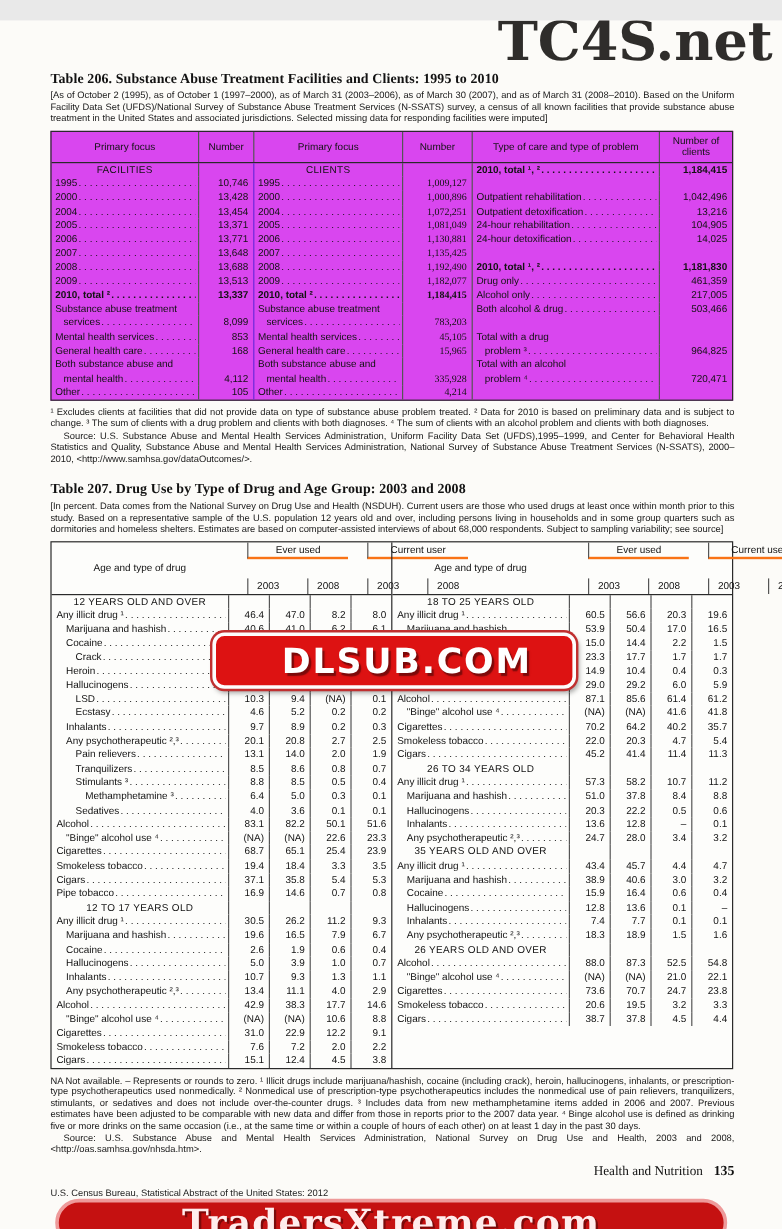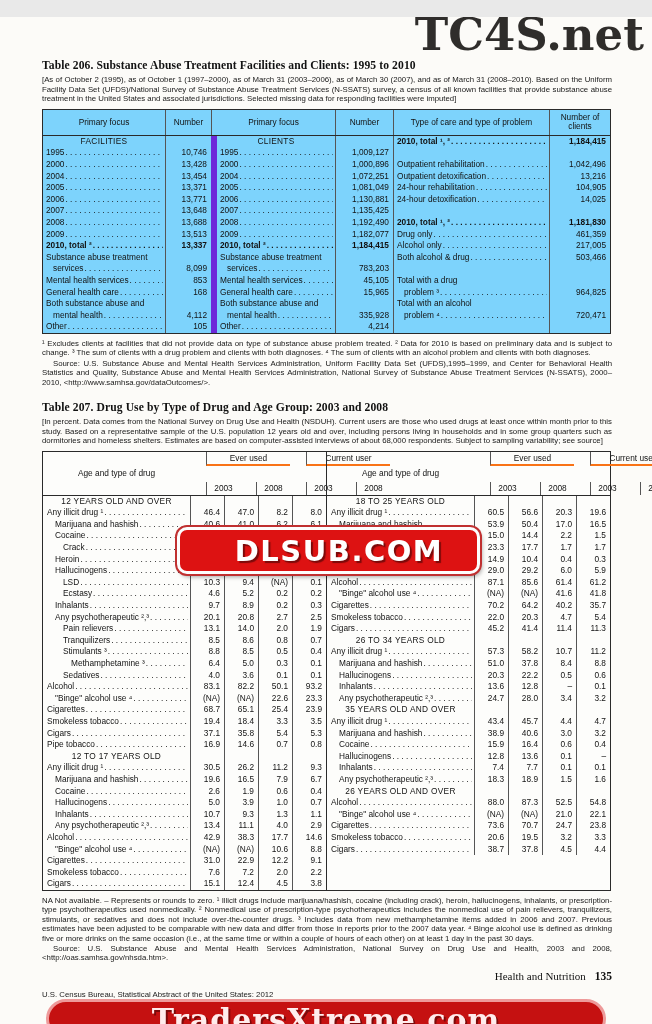--- a/index.html
+++ b/index.html
@@ -11,35 +11,35 @@
   }
   .content { position:absolute; left:42px; top:0; width:570px; padding-top:42px; }
 
   .t-title { font-family:"Liberation Serif", serif; font-weight:bold; font-size:11.6px; margin-bottom:3px; letter-spacing:.1px; }
   .t2 { margin-top:14px; }
   .headnote { font-size:7.8px; line-height:9.6px; text-align:justify; margin-bottom:5px; color:#181818; }
   .fn  { font-size:7.8px; line-height:9.4px; text-align:justify; margin-top:5px; color:#181818; }
   .src { font-size:7.8px; line-height:9.4px; text-align:justify; text-indent:11px; margin-top:1px; color:#181818; }
 
   
-  .tbl206 { border:1px solid #2a2a2a; width:569px; background:#7dd3fc; }
+  .tbl206 { border:1px solid #2a2a2a; width:569px; background:#d946ef; }
   .t206-head { display:grid; grid-template-columns:122px 46px 124px 58px 156px 61px; border-bottom:1px solid #2a2a2a; }
   .t206-head > div { font-size:8.3px; line-height:9.5px; display:flex; align-items:center; justify-content:center; text-align:center; min-height:25px; padding:1px 3px; }
   .t206-head > div.wrapcell { padding:1px 13px; }
   .t206-head > div + div { border-left:1px solid #555; }
   .t206-body { display:flex; }
   .g206 { width:168px; }
-  .g206.g2 { width:182px; border-left:6px solid #6d28d9; }
+  .g206.g2 { width:182px; border-left:1px solid #6d28d9; }
   .g206.g3 { width:217px; border-left:1px solid #555; }
   .r206 { display:flex; font-size:8.3px; line-height:11.6px; }
   .r206 .lbl { flex:1 1 0; min-width:0; display:flex; padding-left:3px; overflow:hidden; }
   .r206 .lbl.ctr { justify-content:center; padding-left:0; letter-spacing:.3px; }
   .r206 .lbl.cont { padding-left:10px; }
   .r206 .val { width:46px; border-left:1px solid #555; text-align:right; padding-right:4px; }
-  .g2 .val { width:58px; }
+  .g2 .val { width:58px;font-family:Liberation Serif, serif; }
   .g3 .val { width:61px; }
   .b { font-weight:bold; }
   .lt { white-space:nowrap; }
   .dots { flex:1 1 0; min-width:0; overflow:hidden; white-space:nowrap; margin:0 2px 0 1px; }
   .dots::before { content:". . . . . . . . . . . . . . . . . . . . . . . . . . . . . . . . . . . . . . . . . . . . . . . . . . . . . . . . . ."; }
 
   
   .tbl207 { border:1px solid #2a2a2a; width:569px; display:flex; background:#fdfdfb; }
   .half { width:283px; }
   .half.rt { width:284px; border-left:1px solid #2a2a2a; }
@@ -633,21 +633,21 @@
               <span class="num">0.1</span>
             </div>
             <div class="r207">
               <span class="stub in0">
                 <span class="lt">Alcohol</span>
                 <span class="dots"></span>
               </span>
               <span class="num">83.1</span>
               <span class="num">82.2</span>
               <span class="num">50.1</span>
-              <span class="num">93.2</span>
+              <span class="num">51.6</span>
             </div>
             <div class="r207">
               <span class="stub in1">
                 <span class="lt">"Binge" alcohol use ⁴</span>
                 <span class="dots"></span>
               </span>
               <span class="num">(NA)</span>
               <span class="num">(NA)</span>
               <span class="num">22.6</span>
               <span class="num">23.3</span>

